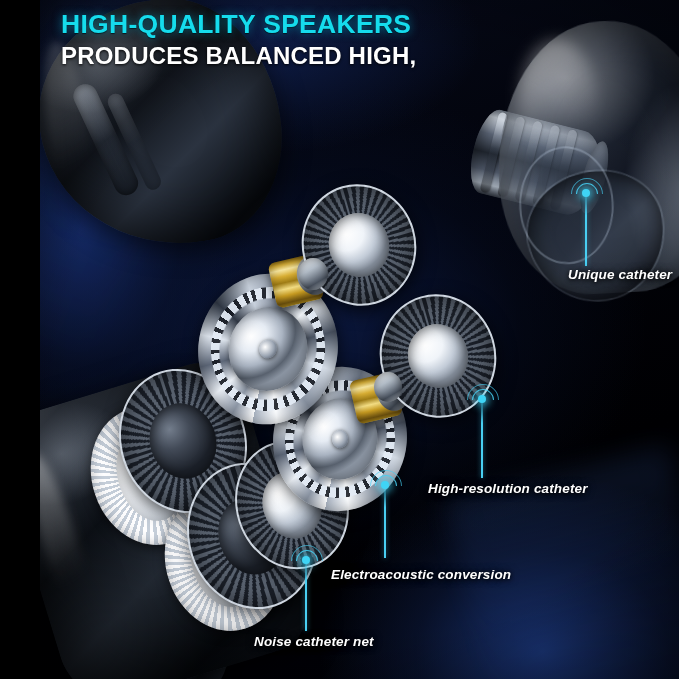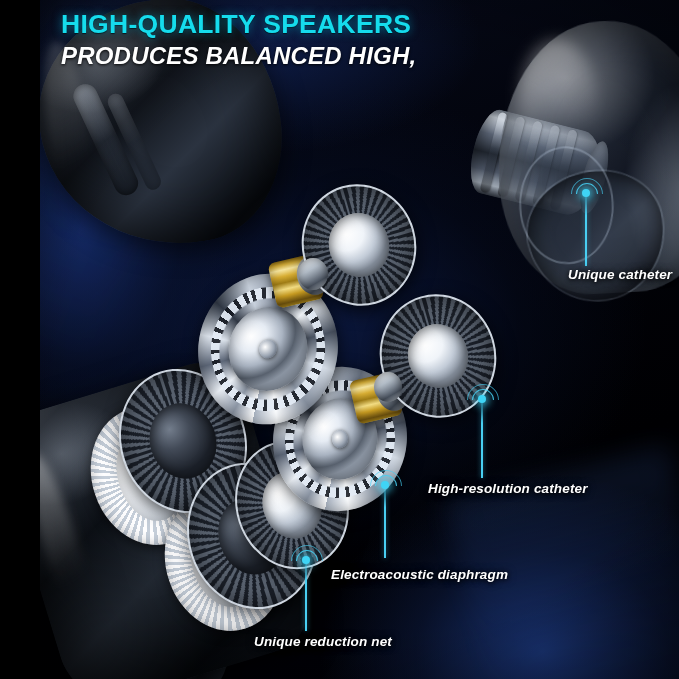--- a/index.html
+++ b/index.html
@@ -52,21 +52,21 @@
   .hl1{
     font-size:26.5px;font-weight:bold;letter-spacing:.3px;
     color:#15dced;
     text-shadow:0 0 10px rgba(0,190,225,.55), 0 1px 1px rgba(0,0,0,.8);
   }
   .hl2,.hl3{
     font-size:24px;font-weight:bold;letter-spacing:.2px;
     color:#ffffff;
     text-shadow:0 1px 3px rgba(0,0,0,.9);
   }
-  .hl2{margin-top:2px;font-style:italic;}
+  .hl2{margin-top:2px;}
   .hl3{margin-top:3px;}
 
   
   .part{position:absolute;}
 
   
   .eartip{
     left:458px;top:21px;width:222px;height:272px;
     border-radius:49% 49% 40% 40% / 57% 57% 43% 43%;
     background:
@@ -388,25 +388,25 @@
         <div class="dot"></div>
       </div>
       <div class="colabel" style="left: 388px; top: 481px;">High-resolution catheter</div>
       <div class="callout"></div>
       <div class="leader" style="left: 344px; top: 486px; height: 72px;"></div>
       <div class="marker" style="left: 330px; top: 470px;">
         <div class="ring r2"></div>
         <div class="ring r1"></div>
         <div class="dot"></div>
       </div>
-      <div class="colabel" style="left: 291px; top: 567px;">Electroacoustic diaphragm</div>
+      <div class="colabel" style="left: 291px; top: 567px;">Electroacoustic conversion</div>
       <div class="callout"></div>
       <div class="leader" style="left: 265px; top: 561px; height: 70px;"></div>
       <div class="marker" style="left: 251px; top: 545px;">
         <div class="ring r2"></div>
         <div class="ring r1"></div>
         <div class="dot"></div>
       </div>
-      <div class="colabel" style="left: 214px; top: 634px;">Unique reduction net</div>
+      <div class="colabel" style="left: 214px; top: 634px;">Noise catheter net</div>
       <div class="callout"></div>
     </div>
 
 </div>
 
 </body></html>

